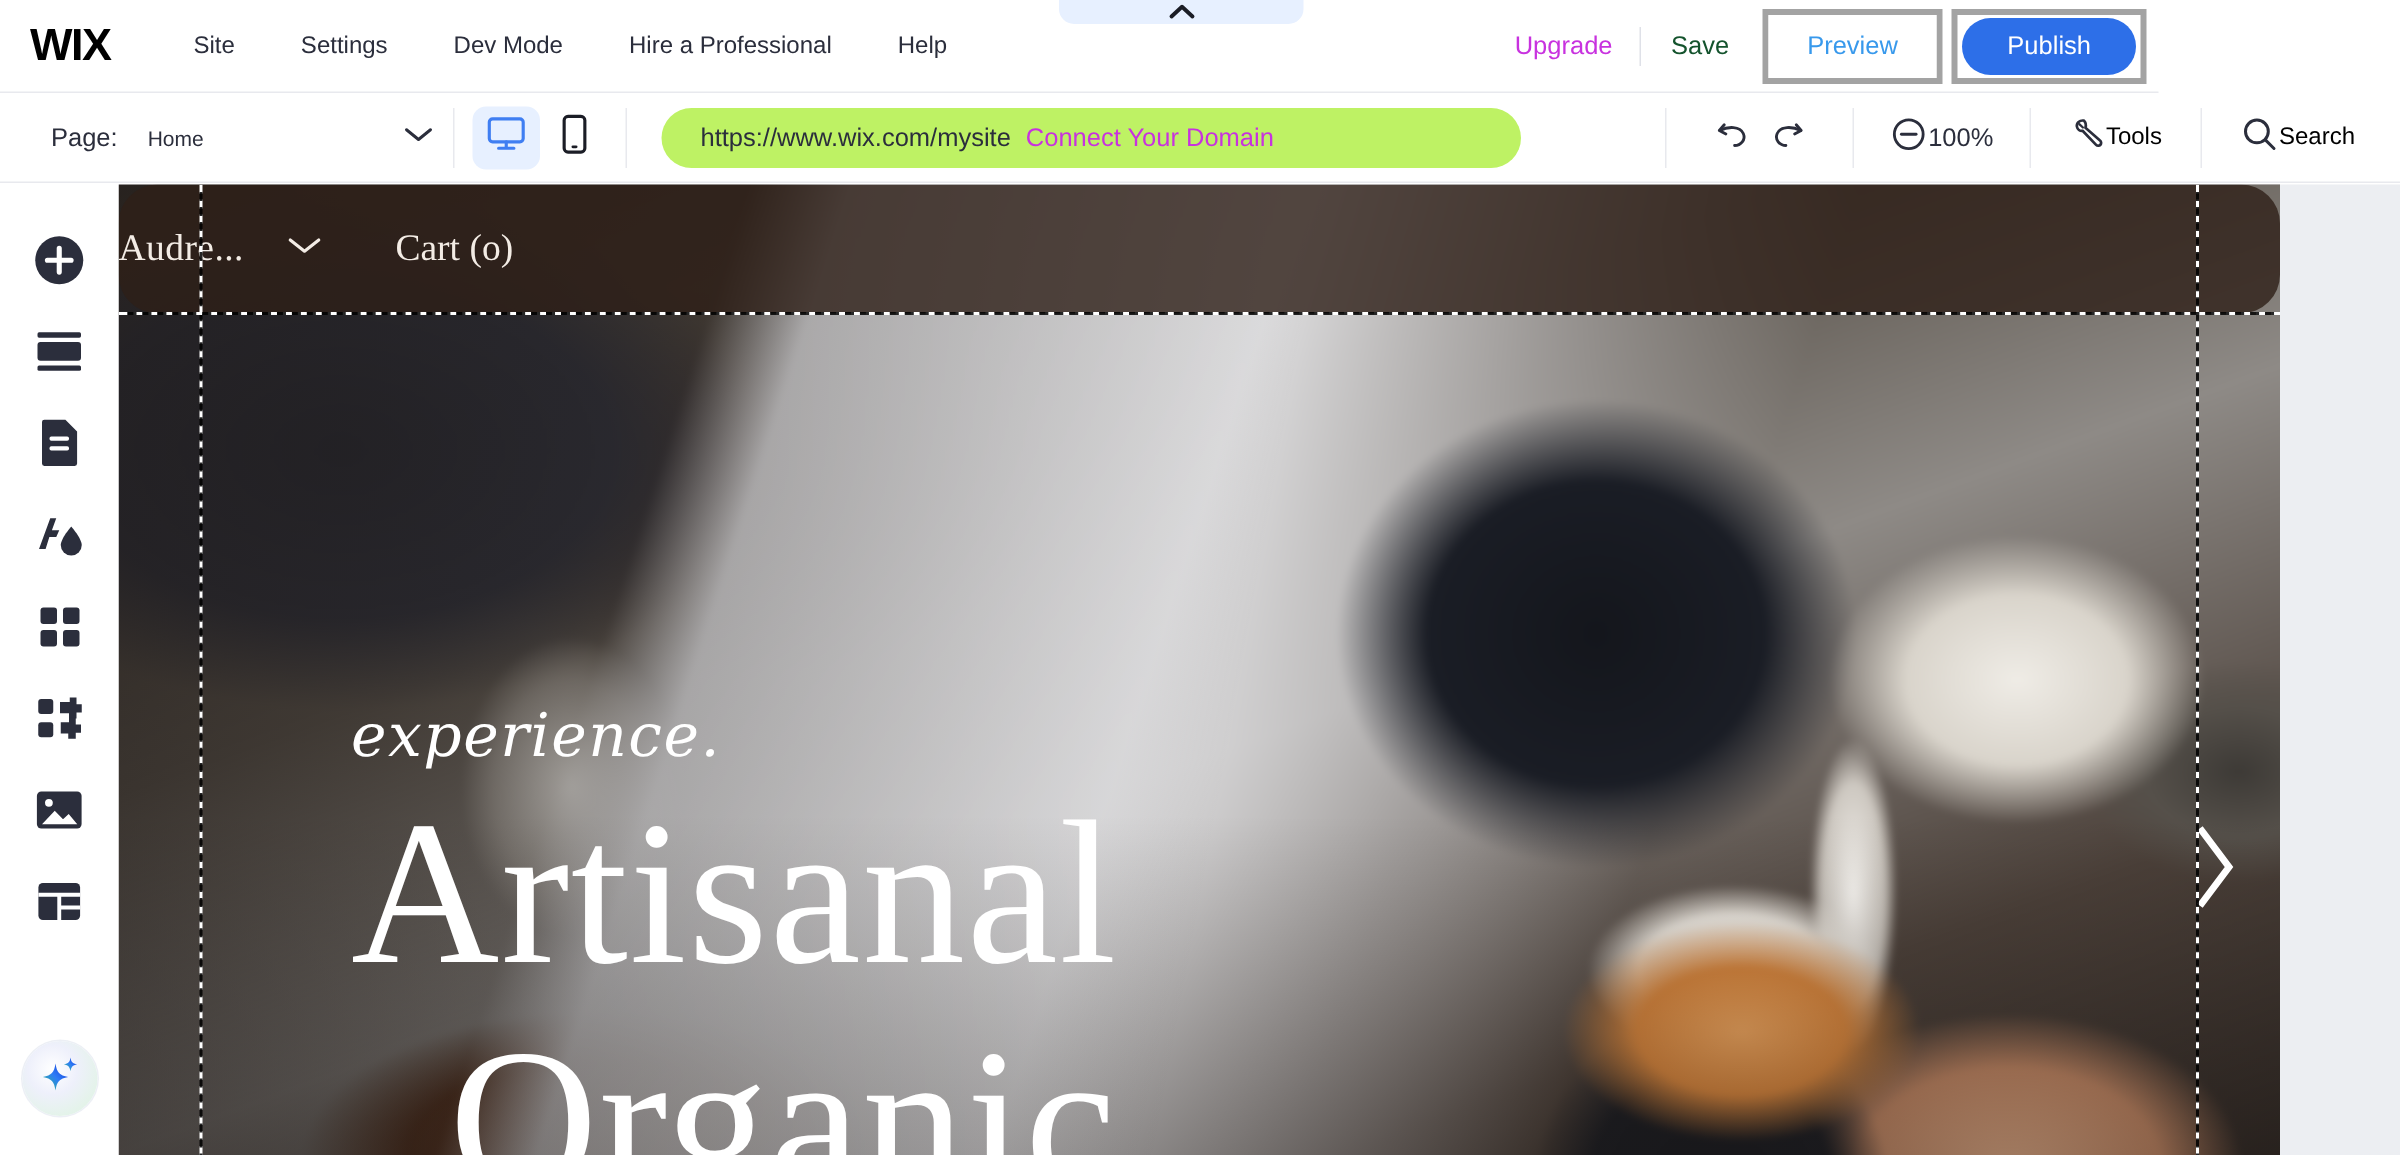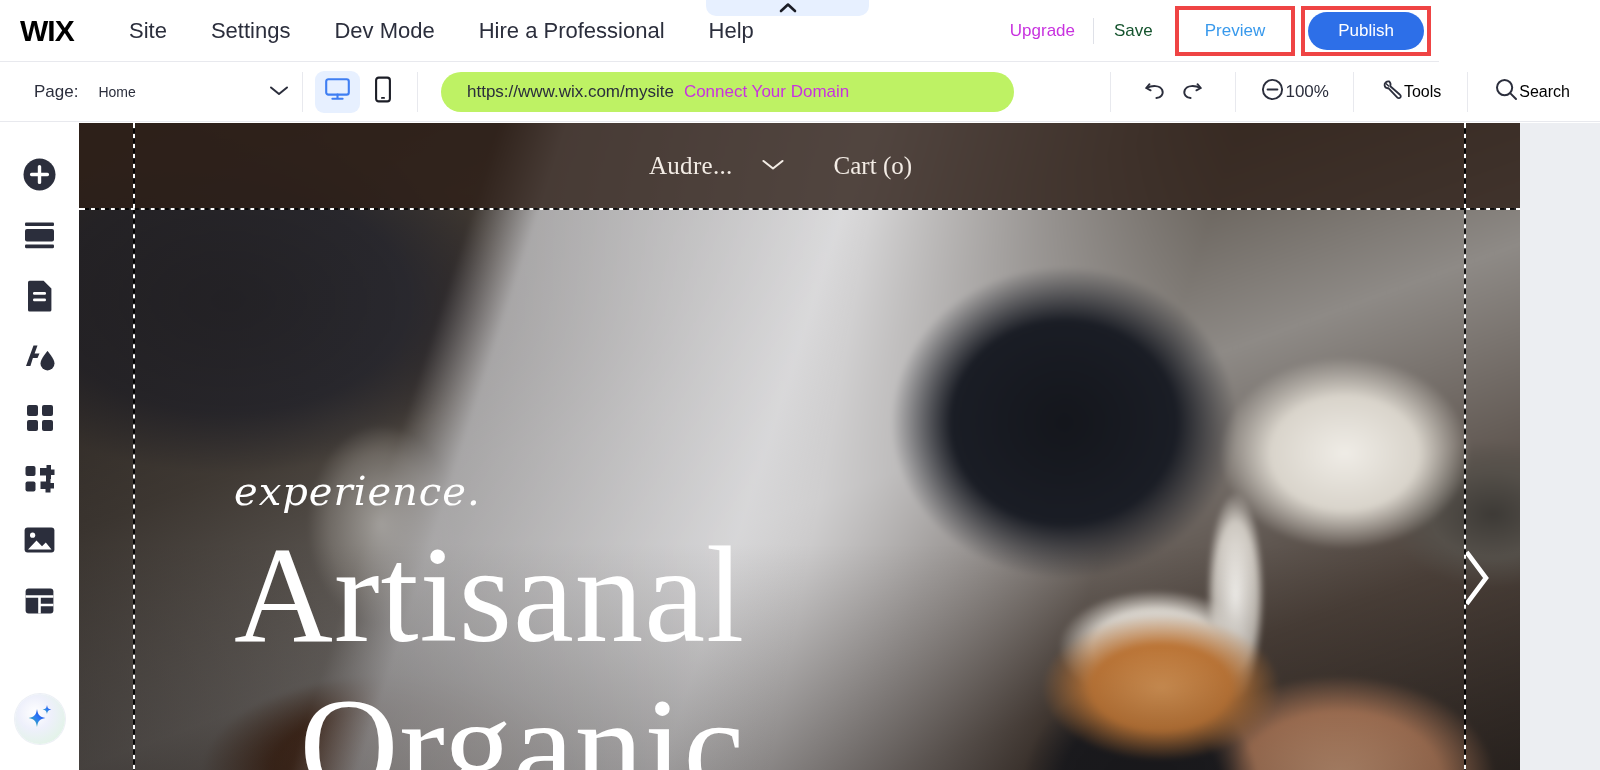--- a/index.html
+++ b/index.html
@@ -23,21 +23,21 @@
     z-index: 40;
   }
   .wix-logo {
     margin-left: 20px; width: 62px;
     font-size: 30px; font-weight: 700;
     letter-spacing: -1px; color: #000;
     font-family: "Liberation Sans", sans-serif;
   }
   .topnav { display: flex; align-items: center; margin-left: 47px; }
   .topnav-item {
-    font-size: 22px; color: #2b2e3c;
+    font-size: 16px; color: #2b2e3c;
     padding: 8px 0; margin-right: 44px;
     cursor: pointer; white-space: nowrap;
   }
 
   .collapse-tab {
     position: absolute; left: 706px; top: -16px;
     width: 163px; height: 32px;
     background: #e7f0ff; border-radius: 10px;
     display: flex; align-items: flex-end; justify-content: center;
     padding-bottom: 3px;
@@ -52,21 +52,21 @@
   .upgrade-link {
     font-size: 17px; color: #c832df; cursor: pointer;
     padding: 0 18px;
   }
   .vdivider { width: 1px; height: 26px; background: #dfe1e8; }
   .save-link {
     font-size: 17px; color: #14532d; cursor: pointer;
     padding: 0 20px;
   }
   .hl-box {
-    border: 4px solid #ef4444;
+    border: 4px solid #a3a3a3;
     display: flex; align-items: center; justify-content: center;
   }
   .preview-wrap { height: 50px; margin-left: 2px; }
   .preview-btn {
     font-size: 17px; color: #3899ec;
     background: #fff; border: none;
     padding: 0 26px; height: 100%;
     cursor: pointer; font-family: inherit;
   }
   .publish-wrap { height: 50px; margin-left: 6px; margin-right: 2px; }
@@ -209,22 +209,23 @@
     background:
       linear-gradient(100deg, rgba(25,20,18,.55) 0%, rgba(25,20,18,.25) 28%, rgba(25,20,18,0) 52%),
       linear-gradient(0deg, rgba(20,16,14,.28) 0%, rgba(20,16,14,0) 35%);
   }
 
   
   .site-header {
     position: absolute; left: 0; top: 0;
     width: 1441px; height: 86px;
     background: rgba(46,31,24,.80);
-    display: flex; align-items: center; justify-content: center;
+    display: flex; align-items: center; justify-content: flex-start;
     z-index: 3;
+    border-radius: 26px;
   }
   .hdr-account {
     display: flex; align-items: center; gap: 27px;
     margin-right: 48px; cursor: pointer;
   }
   .hdr-name {
     font-family: "Liberation Serif", serif;
     font-size: 25px; color: #f3ece5; letter-spacing: .3px;
   }
   .hdr-cart {

